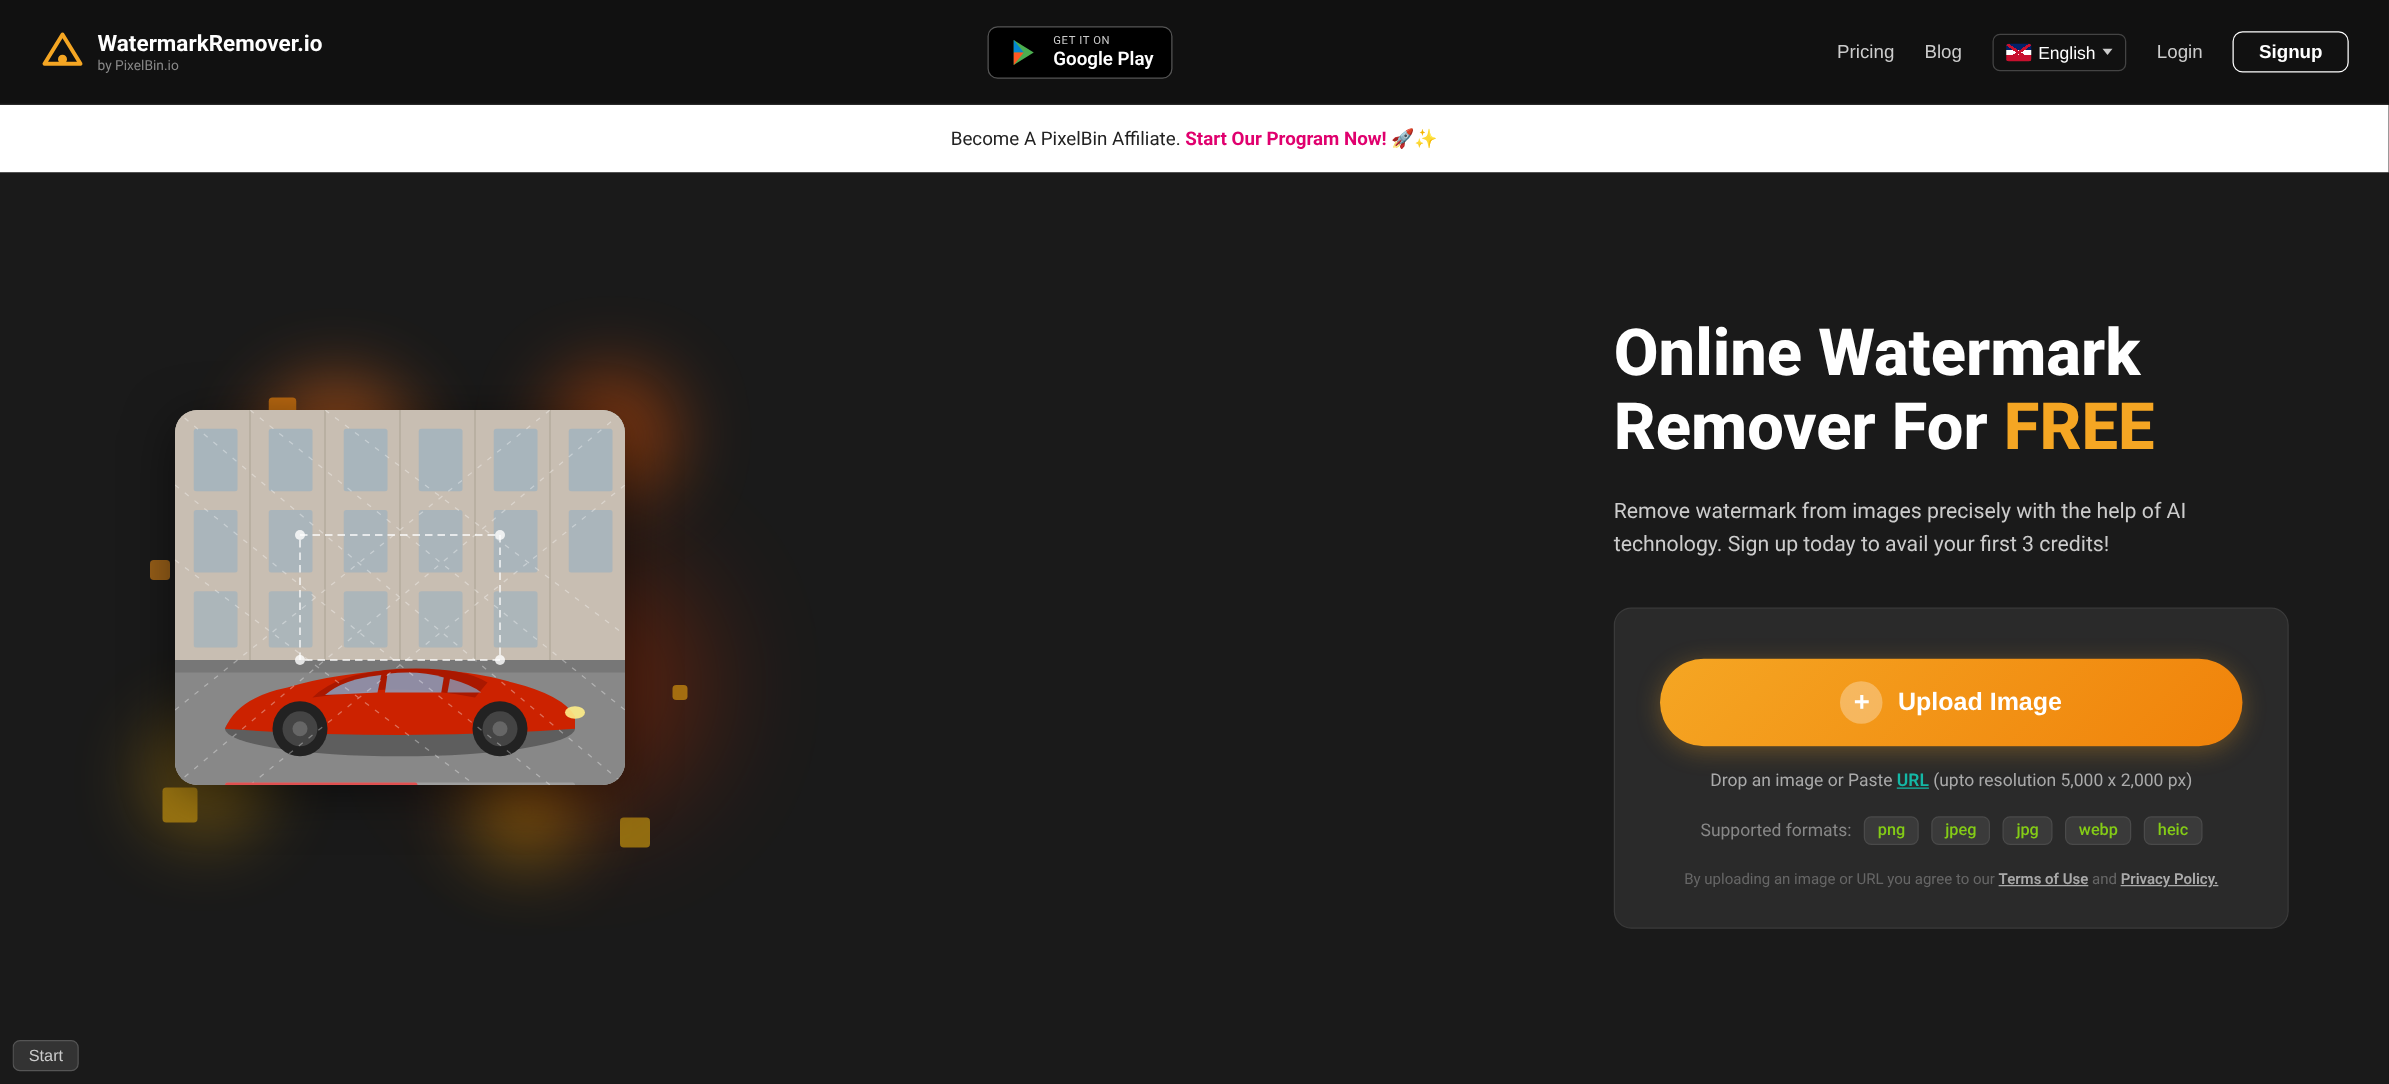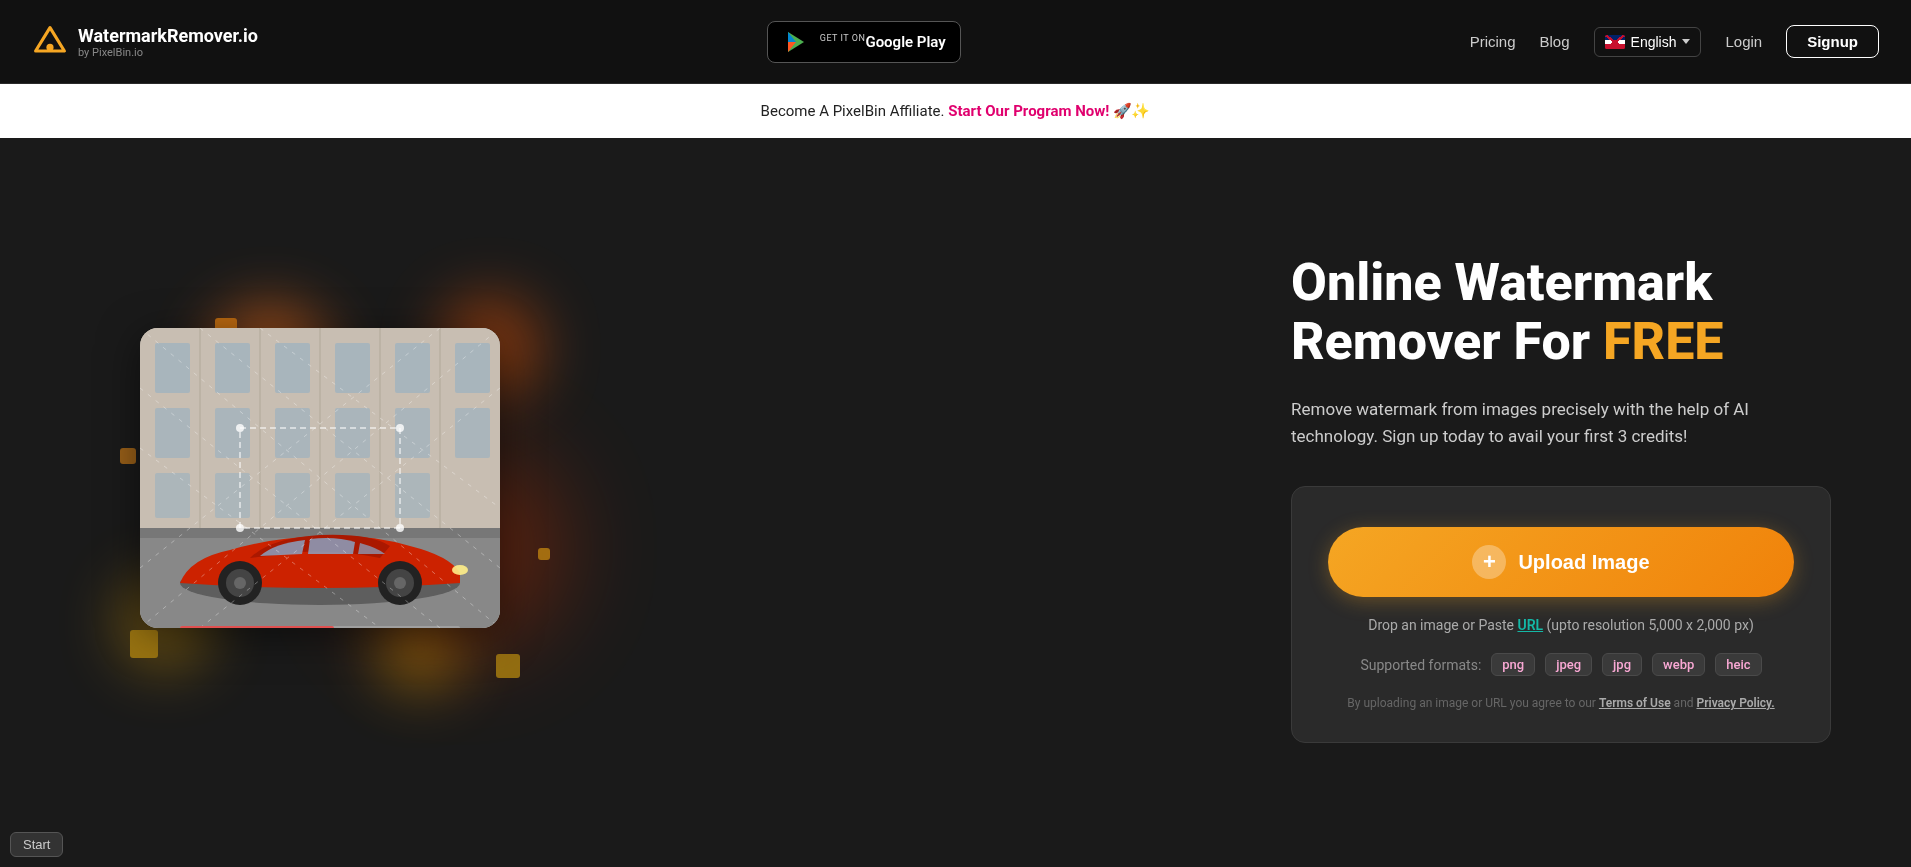--- a/index.html
+++ b/index.html
@@ -58,21 +58,21 @@
       cursor: pointer;
       text-decoration: none;
       color: #fff;
     }
     .play-icon {
       width: 28px;
       height: 28px;
     }
     .gp-text-block {
       display: flex;
-      flex-direction: row;
+      flex-direction: column;
     }
     .gp-get-it {
       font-size: 9px;
       color: #ccc;
       text-transform: uppercase;
       letter-spacing: 0.5px;
     }
     .gp-name {
       font-size: 15px;
       font-weight: 600;
@@ -337,21 +337,21 @@
     .formats-label {
       color: #888;
       font-size: 14px;
     }
     .format-badge {
       background: #3a3a3a;
       border: 1px solid #4a4a4a;
       border-radius: 6px;
       padding: 3px 10px;
       font-size: 13px;
-      color: #f9a8d4;
+      color: #84cc16;
       font-weight: 500;
     }
     .terms-text {
       text-align: center;
       font-size: 12px;
       color: #666;
       margin-top: 20px;
     }
     .terms-text a {
       color: #aaa;

